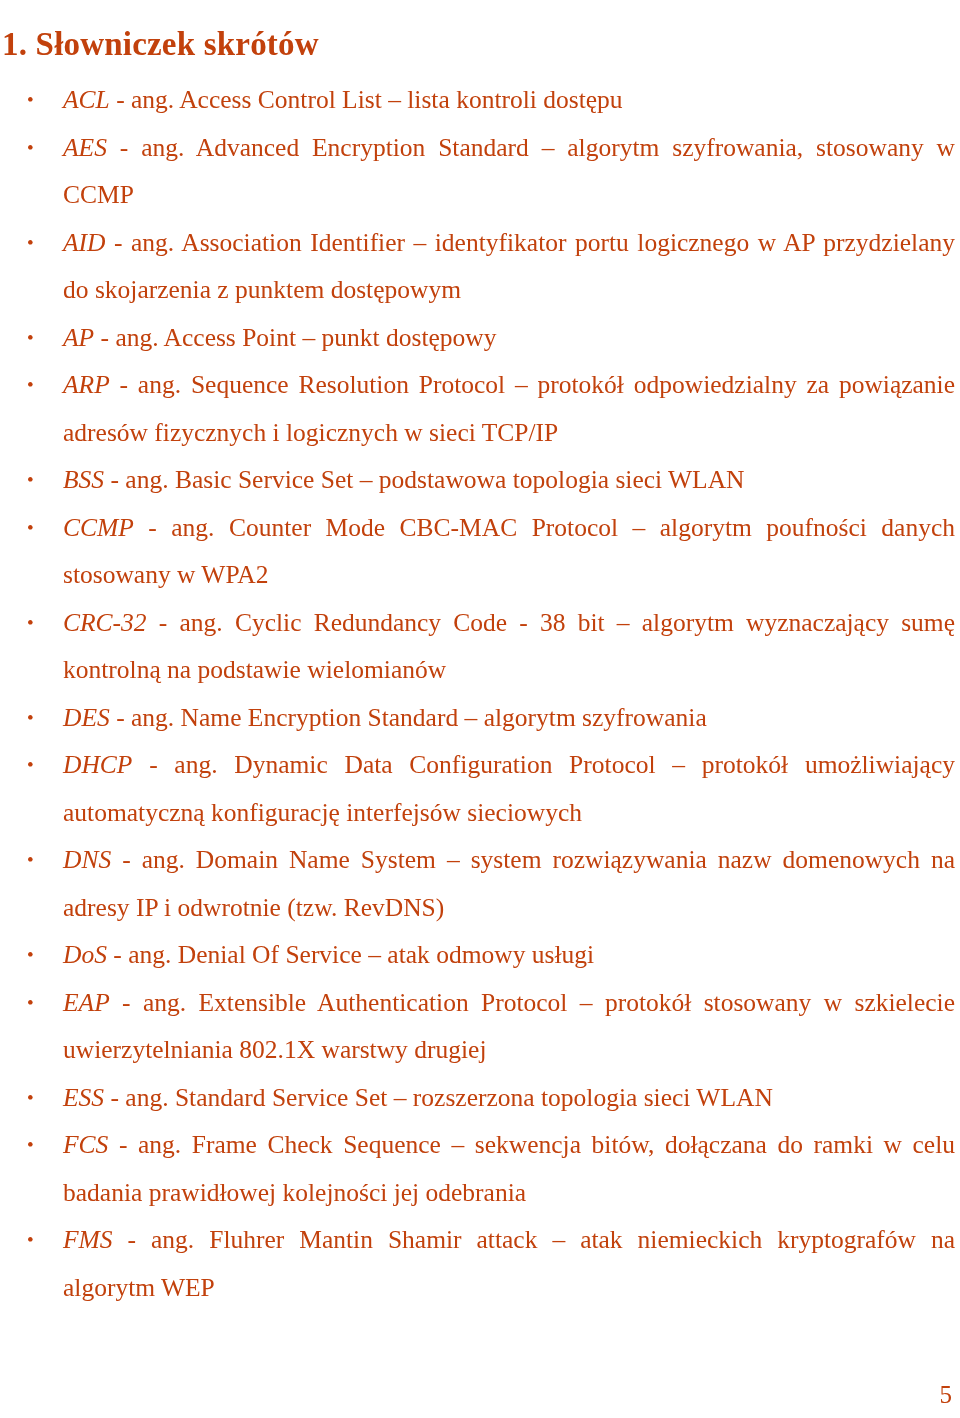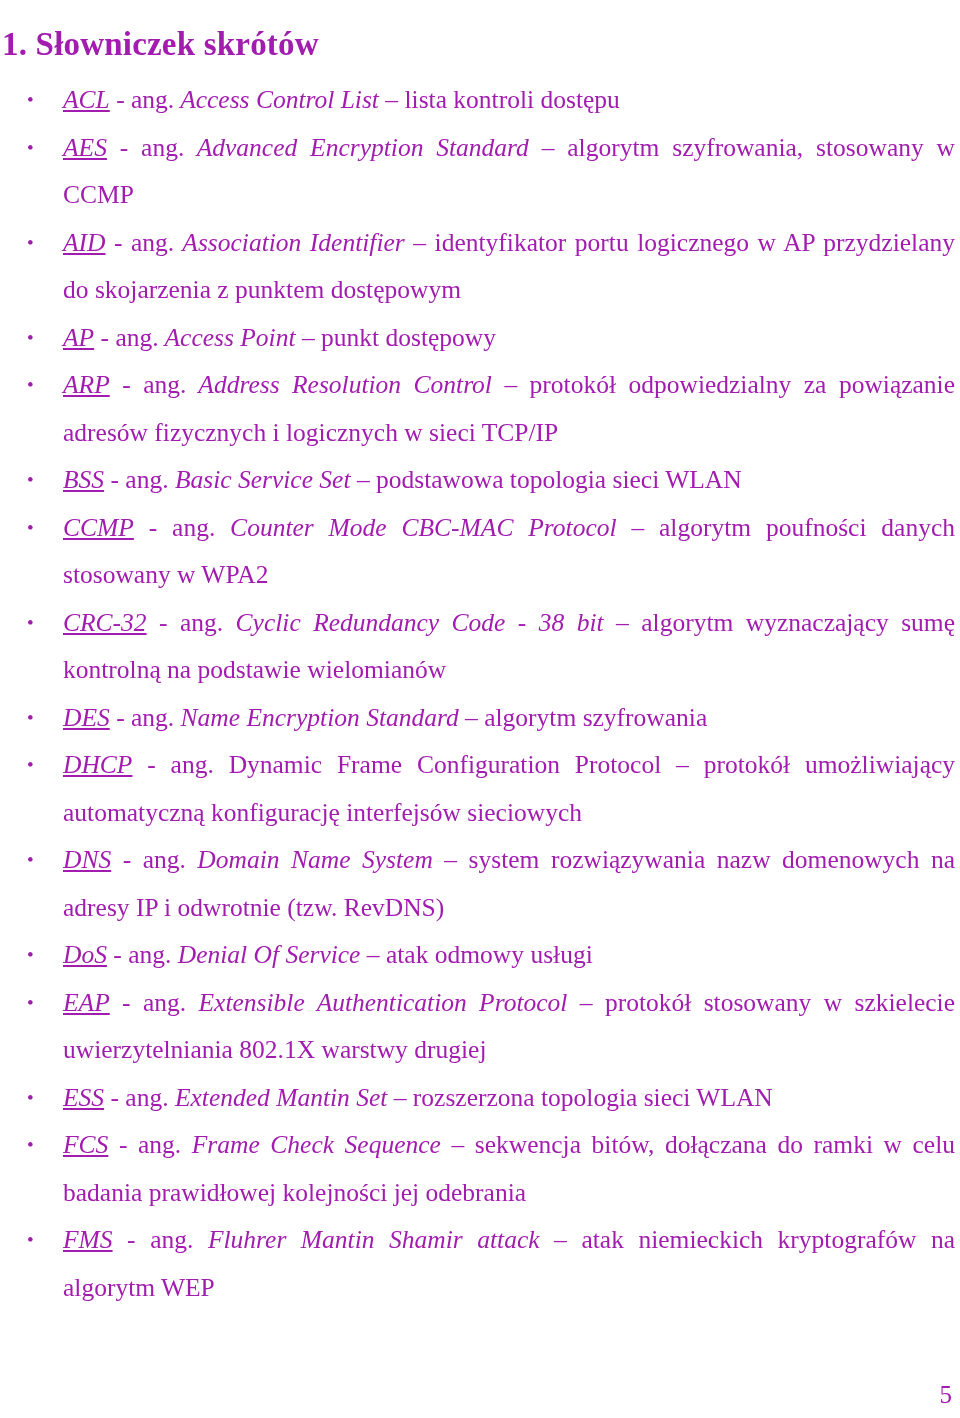--- a/index.html
+++ b/index.html
@@ -8,21 +8,21 @@
     padding: 0;
     background: #ffffff;
   }
   .page {
     position: relative;
     width: 960px;
     height: 1418px;
     background: #ffffff;
     overflow: hidden;
     font-family: "Liberation Serif", "DejaVu Serif", serif;
-    color: #a21caf;
+    color: #c2410c;
     box-sizing: border-box;
   }
 
   
   .page-title {
     position: absolute;
     left: 2px;
     top: 2px;
     font-size: 33px;
     font-weight: bold;
@@ -52,27 +52,25 @@
     position: absolute;
     left: 27px;
     top: 0;
     width: 14px;
     line-height: 47.5px;
     font-size: 19px;
     text-align: left;
   }
   .abbr {
     font-style: italic;
-    text-decoration: underline;
   }
   .ang {
     font-style: normal;
   }
   .expansion {
-    font-style: italic;
   }
   .expansion-roman {
     font-style: normal;
   }
   .definition {
     font-style: normal;
     margin-top: 48px;
   }
 
   
@@ -90,29 +88,29 @@
 
 <div class="page">
 
   <h1 class="page-title">1. Słowniczek skrótów</h1>
 
   <div class="glossary">
       <p class="entry"><span class="bullet">•</span><span class="abbr">ACL</span><span> - </span><span class="ang">ang.</span><span class="expansion"> Access Control List</span><span> – </span><span class="definition">lista kontroli dostępu</span></p>
       <p class="entry"><span class="bullet">•</span><span class="abbr">AES</span><span> - </span><span class="ang">ang.</span><span class="expansion"> Advanced Encryption Standard</span><span> – </span><span class="definition">algorytm szyfrowania, stosowany w CCMP</span></p>
       <p class="entry"><span class="bullet">•</span><span class="abbr">AID</span><span> - </span><span class="ang">ang.</span><span class="expansion"> Association Identifier</span><span> – </span><span class="definition">identyfikator portu logicznego w AP przydzielany do skojarzenia z punktem dostępowym</span></p>
       <p class="entry"><span class="bullet">•</span><span class="abbr">AP</span><span> - </span><span class="ang">ang.</span><span class="expansion"> Access Point</span><span> – </span><span class="definition">punkt dostępowy</span></p>
-      <p class="entry"><span class="bullet">•</span><span class="abbr">ARP</span><span> - </span><span class="ang">ang.</span><span class="expansion"> Address Resolution Control</span><span> – </span><span class="definition">protokół odpowiedzialny za powiązanie adresów fizycznych i logicznych w sieci TCP/IP</span></p>
+      <p class="entry"><span class="bullet">•</span><span class="abbr">ARP</span><span> - </span><span class="ang">ang.</span><span class="expansion"> Sequence Resolution Protocol</span><span> – </span><span class="definition">protokół odpowiedzialny za powiązanie adresów fizycznych i logicznych w sieci TCP/IP</span></p>
       <p class="entry"><span class="bullet">•</span><span class="abbr">BSS</span><span> - </span><span class="ang">ang.</span><span class="expansion"> Basic Service Set</span><span> – </span><span class="definition">podstawowa topologia sieci WLAN</span></p>
       <p class="entry"><span class="bullet">•</span><span class="abbr">CCMP</span><span> - </span><span class="ang">ang.</span><span class="expansion"> Counter Mode CBC-MAC Protocol</span><span> – </span><span class="definition">algorytm poufności danych stosowany w WPA2</span></p>
       <p class="entry"><span class="bullet">•</span><span class="abbr">CRC-32</span><span> - </span><span class="ang">ang.</span><span class="expansion"> Cyclic Redundancy Code - 38 bit</span><span> – </span><span class="definition">algorytm wyznaczający sumę kontrolną na podstawie wielomianów</span></p>
       <p class="entry"><span class="bullet">•</span><span class="abbr">DES</span><span> - </span><span class="ang">ang.</span><span class="expansion"> Name Encryption Standard</span><span> – </span><span class="definition">algorytm szyfrowania</span></p>
-      <p class="entry"><span class="bullet">•</span><span class="abbr">DHCP</span><span> - </span><span class="ang">ang.</span><span class="expansion-roman"> Dynamic Frame Configuration Protocol</span><span> – </span><span class="definition">protokół umożliwiający automatyczną konfigurację interfejsów sieciowych</span></p>
+      <p class="entry"><span class="bullet">•</span><span class="abbr">DHCP</span><span> - </span><span class="ang">ang.</span><span class="expansion-roman"> Dynamic Data Configuration Protocol</span><span> – </span><span class="definition">protokół umożliwiający automatyczną konfigurację interfejsów sieciowych</span></p>
       <p class="entry"><span class="bullet">•</span><span class="abbr">DNS</span><span> - </span><span class="ang">ang.</span><span class="expansion"> Domain Name System</span><span> – </span><span class="definition">system rozwiązywania nazw domenowych na adresy IP i odwrotnie (tzw. RevDNS)</span></p>
       <p class="entry"><span class="bullet">•</span><span class="abbr">DoS</span><span> - </span><span class="ang">ang.</span><span class="expansion"> Denial Of Service</span><span> – </span><span class="definition">atak odmowy usługi</span></p>
       <p class="entry"><span class="bullet">•</span><span class="abbr">EAP</span><span> - </span><span class="ang">ang.</span><span class="expansion"> Extensible Authentication Protocol</span><span> – </span><span class="definition">protokół stosowany w szkielecie uwierzytelniania 802.1X warstwy drugiej</span></p>
-      <p class="entry"><span class="bullet">•</span><span class="abbr">ESS</span><span> - </span><span class="ang">ang.</span><span class="expansion"> Extended Mantin Set</span><span> – </span><span class="definition">rozszerzona topologia sieci WLAN</span></p>
+      <p class="entry"><span class="bullet">•</span><span class="abbr">ESS</span><span> - </span><span class="ang">ang.</span><span class="expansion"> Standard Service Set</span><span> – </span><span class="definition">rozszerzona topologia sieci WLAN</span></p>
       <p class="entry"><span class="bullet">•</span><span class="abbr">FCS</span><span> - </span><span class="ang">ang.</span><span class="expansion"> Frame Check Sequence</span><span> – </span><span class="definition">sekwencja bitów, dołączana do ramki w celu badania prawidłowej kolejności jej odebrania</span></p>
       <p class="entry"><span class="bullet">•</span><span class="abbr">FMS</span><span> - </span><span class="ang">ang.</span><span class="expansion"> Fluhrer Mantin Shamir attack</span><span> – </span><span class="definition">atak niemieckich kryptografów na algorytm WEP</span></p>
     </div>
 
   <div class="page-number">5</div>
 
 </div>
 
 </body></html>

